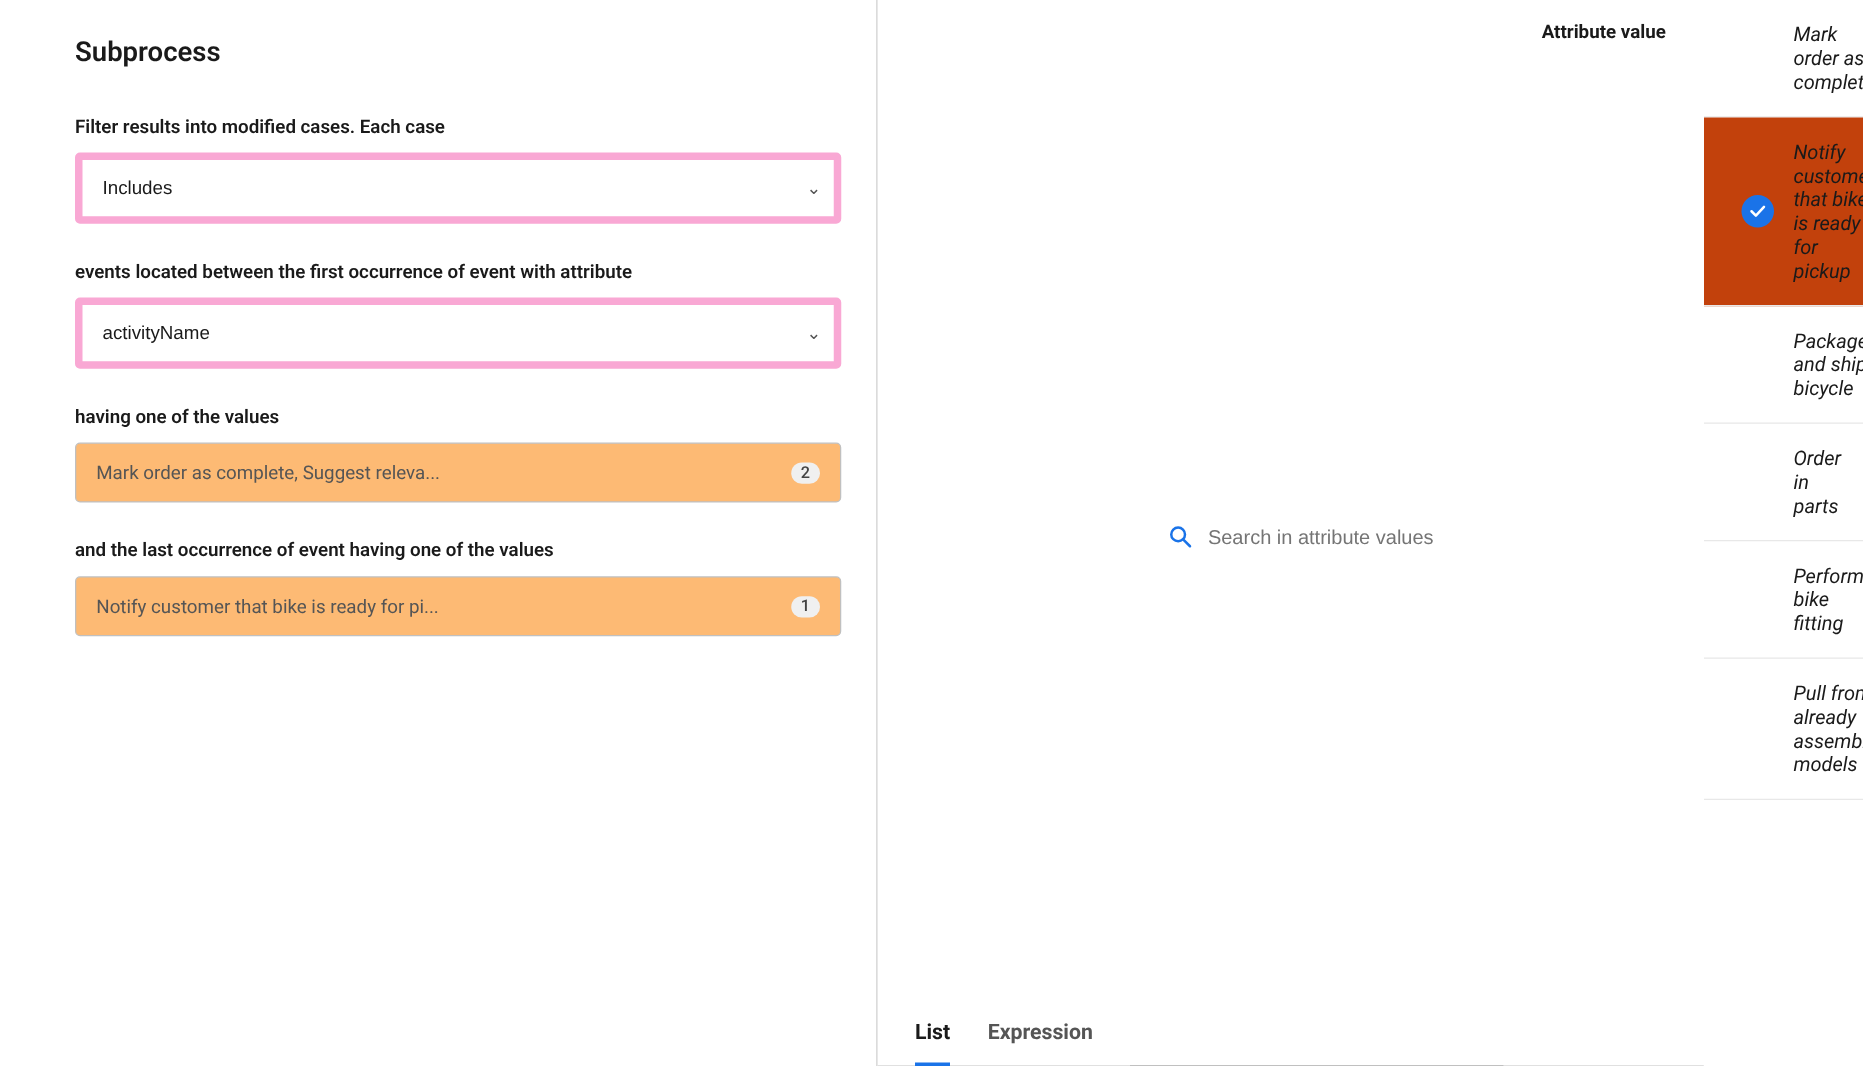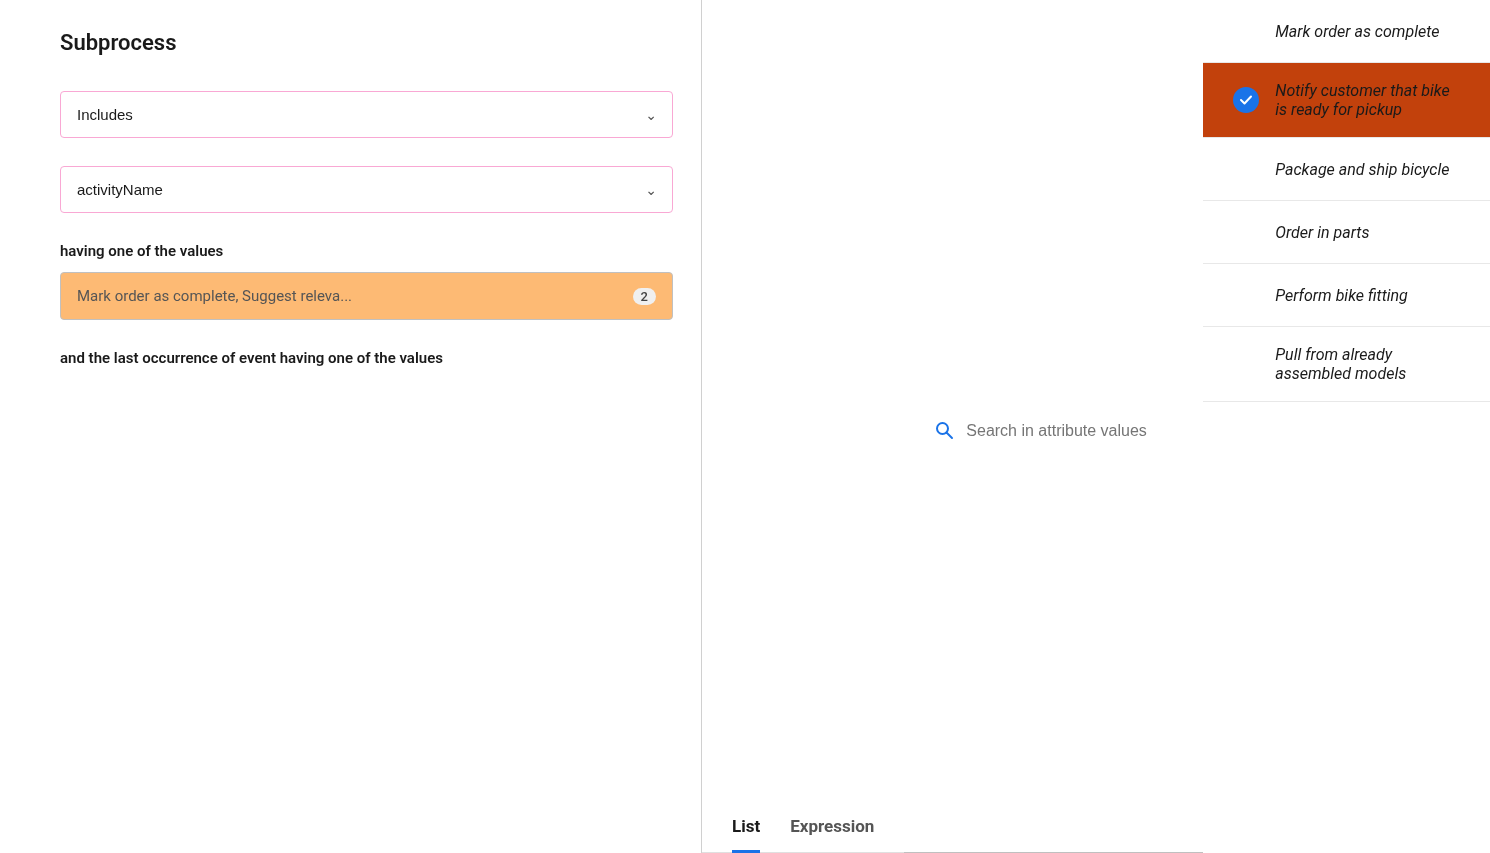--- a/index.html
+++ b/index.html
@@ -40,21 +40,21 @@
     }
 
     .dropdown-wrapper {
       position: relative;
       margin-bottom: 28px;
     }
 
     .dropdown {
       width: 100%;
       padding: 14px 16px;
-      border: 1px solid #f9a8d4;
+      border: 6px solid #f9a8d4;
       border-radius: 4px;
       font-size: 15px;
       background: #fff;
       appearance: none;
       -webkit-appearance: none;
       cursor: pointer;
       color: #1a1a1a;
     }
 
     .dropdown-chevron {
@@ -209,60 +209,67 @@
       font-size: 16px;
       font-style: italic;
     }
   </style>
 </head>
 <body>
 
 <div class="left-panel">
   <div class="panel-title">Subprocess</div>
 
+  <div class="section-label">Filter results into modified cases. Each case</div>
   <div class="dropdown-wrapper">
     <select class="dropdown">
       <option>Includes</option>
     </select>
     <span class="dropdown-chevron">⌄</span>
   </div>
 
+  <div class="section-label section-gap">events located between the first occurrence of event with attribute</div>
   <div class="dropdown-wrapper">
     <select class="dropdown">
       <option>activityName</option>
     </select>
     <span class="dropdown-chevron">⌄</span>
   </div>
 
   <div class="section-label section-gap">having one of the values</div>
   <div class="values-display">
     <span>Mark order as complete, Suggest releva...</span>
     <span class="count-badge">2</span>
   </div>
 
   <div class="section-label section-gap">and the last occurrence of event having one of the values</div>
+  <div class="values-display">
+    <span>Notify customer that bike is ready for pi...</span>
+    <span class="count-badge">1</span>
+  </div>
 </div>
 
 <div class="right-panel">
 
   <div class="tabs-row">
     <div class="tab active">List</div>
     <div class="tab">Expression</div>
   </div>
 
   <div class="search-row">
     <span class="search-icon-wrap">
       <svg width="20" height="20" viewBox="0 0 20 20" fill="none">
         <circle cx="8.5" cy="8.5" r="5.5" stroke="#1a73e8" stroke-width="2"></circle>
         <line x1="12.5" y1="12.5" x2="18" y2="18" stroke="#1a73e8" stroke-width="2" stroke-linecap="round"></line>
       </svg>
     </span>
     <input class="search-input" type="text" placeholder="Search in attribute values" style="">
   </div>
 
+  <div class="list-header">Attribute value</div>
 
   <div class="list-items">
     <div class="list-item">
       <div class="placeholder-circle"></div>
       <span class="item-text">Mark order as complete</span>
     </div>
     <div class="list-item selected">
       <div class="check-circle">
         <svg viewBox="0 0 14 14" fill="none">
           <polyline points="2,7 5.5,10.5 12,3.5" stroke="white" stroke-width="2" stroke-linecap="round" stroke-linejoin="round"></polyline>

